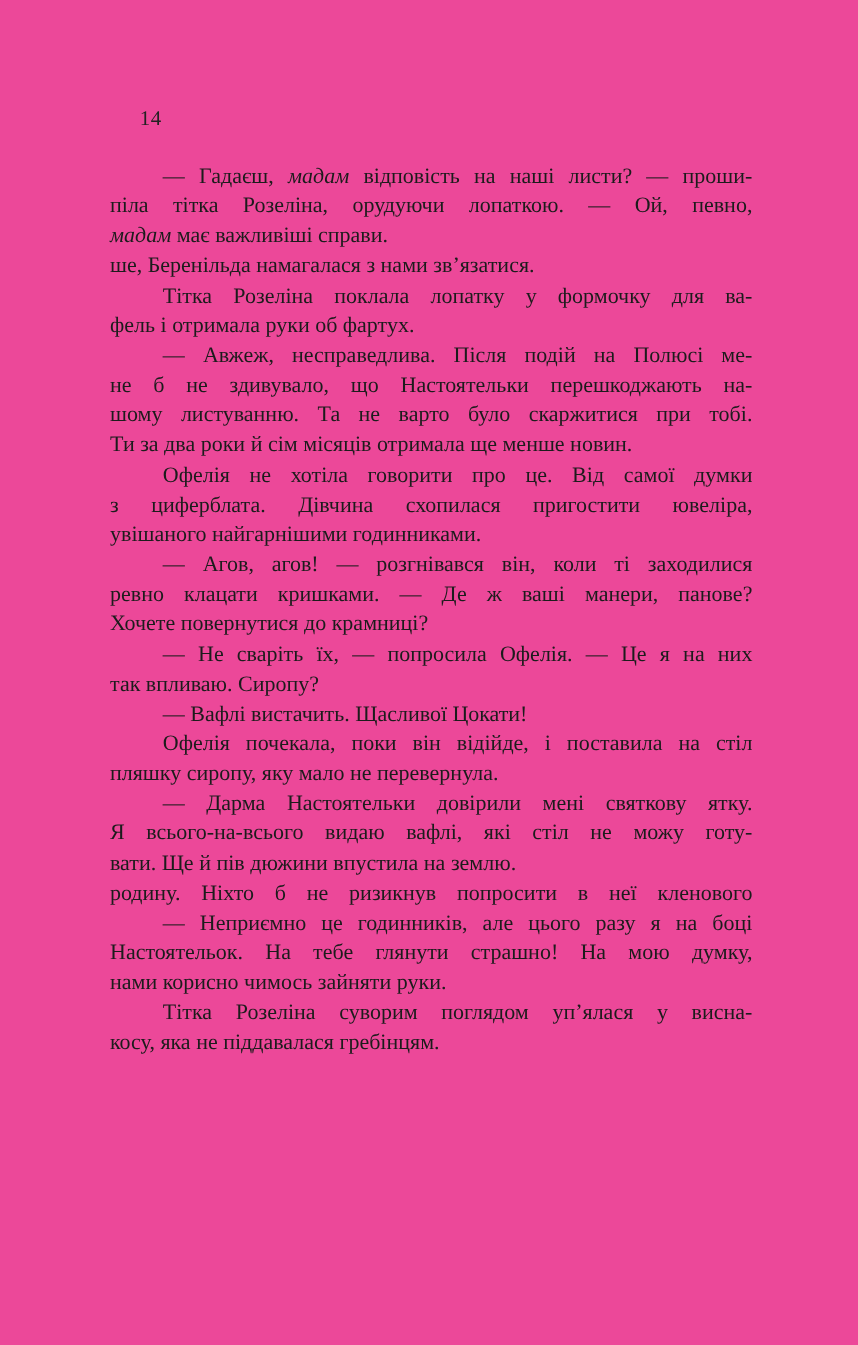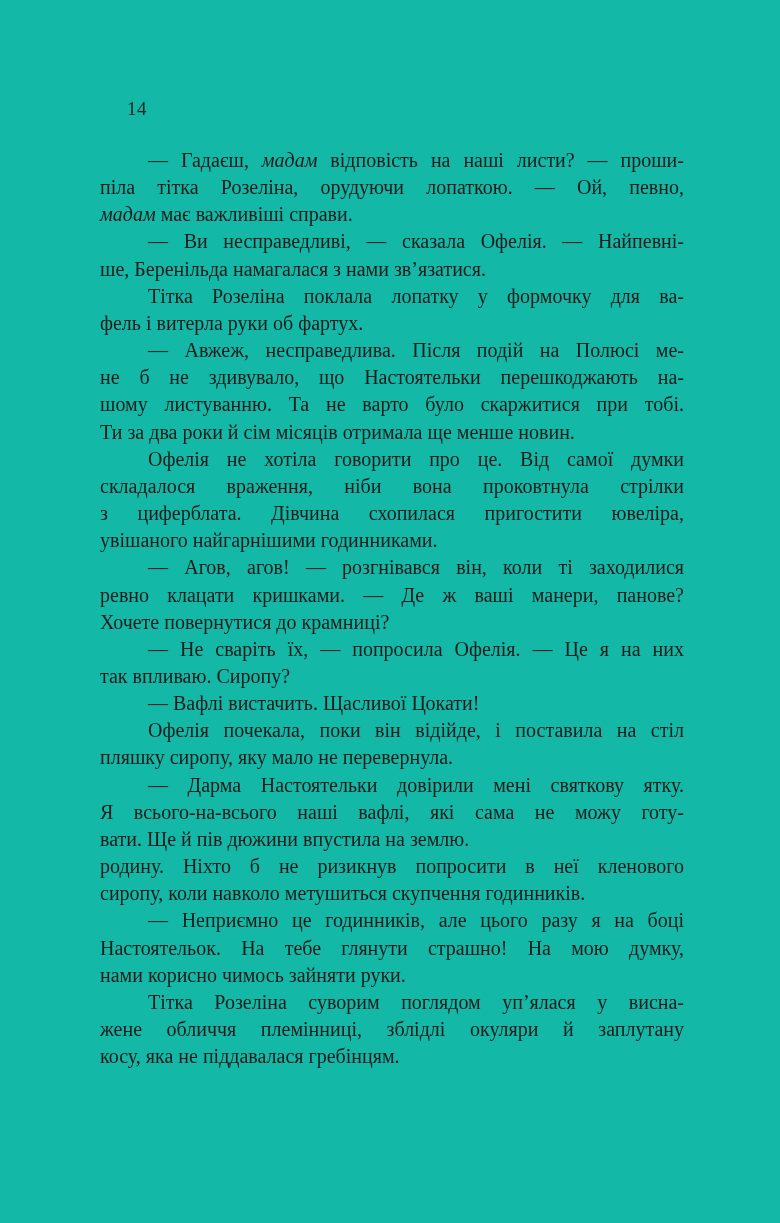--- a/index.html
+++ b/index.html
@@ -4,21 +4,21 @@
 <style>
   html, body {
     margin: 0;
     padding: 0;
     background: #ffffff;
   }
   .page {
     position: relative;
     width: 780px;
     height: 1223px;
-    background: #14b8a6;
+    background: #ec4899;
     overflow: hidden;
     font-family: "Liberation Serif", "DejaVu Serif", serif;
     color: #1c1c1c;
   }
   .page-number {
     position: absolute;
     left: 127px;
     top: 98px;
     font-size: 19px;
     line-height: 22px;
@@ -59,36 +59,34 @@
 
 <div class="page">
   <div class="page-number">14</div>
   <div class="text-block">
       <div class="paragraph">
         <div class="line indent">— Гадаєш, <em>мадам</em> відповість на наші листи? — проши-</div>
         <div class="line">піла тітка Розеліна, орудуючи лопаткою. — Ой, певно,</div>
         <div class="line last"><em>мадам</em> має важливіші справи.</div>
       </div>
       <div class="paragraph">
-        <div class="line indent">— Ви несправедливі, — сказала Офелія. — Найпевні-</div>
         <div class="line last">ше, Беренільда намагалася з нами зв’язатися.</div>
       </div>
       <div class="paragraph">
         <div class="line indent">Тітка Розеліна поклала лопатку у формочку для ва-</div>
-        <div class="line last">фель і витерла руки об фартух.</div>
+        <div class="line last">фель і отримала руки об фартух.</div>
       </div>
       <div class="paragraph">
         <div class="line indent">— Авжеж, несправедлива. Після подій на Полюсі ме-</div>
         <div class="line">не б не здивувало, що Настоятельки перешкоджають на-</div>
         <div class="line">шому листуванню. Та не варто було скаржитися при тобі.</div>
         <div class="line last">Ти за два роки й сім місяців отримала ще менше новин.</div>
       </div>
       <div class="paragraph">
         <div class="line indent">Офелія не хотіла говорити про це. Від самої думки</div>
-        <div class="line">складалося враження, ніби вона проковтнула стрілки</div>
         <div class="line">з циферблата. Дівчина схопилася пригостити ювеліра,</div>
         <div class="line last">увішаного найгарнішими годинниками.</div>
       </div>
       <div class="paragraph">
         <div class="line indent">— Агов, агов! — розгнівався він, коли ті заходилися</div>
         <div class="line">ревно клацати кришками. — Де ж ваші манери, панове?</div>
         <div class="line last">Хочете повернутися до крамниці?</div>
       </div>
       <div class="paragraph">
         <div class="line indent">— Не сваріть їх, — попросила Офелія. — Це я на них</div>
@@ -96,31 +94,29 @@
       </div>
       <div class="paragraph">
         <div class="line indent last">— Вафлі вистачить. Щасливої Цокати!</div>
       </div>
       <div class="paragraph">
         <div class="line indent">Офелія почекала, поки він відійде, і поставила на стіл</div>
         <div class="line last">пляшку сиропу, яку мало не перевернула.</div>
       </div>
       <div class="paragraph">
         <div class="line indent">— Дарма Настоятельки довірили мені святкову ятку.</div>
-        <div class="line">Я всього-на-всього наші вафлі, які сама не можу готу-</div>
+        <div class="line">Я всього-на-всього видаю вафлі, які стіл не можу готу-</div>
         <div class="line last">вати. Ще й пів дюжини впустила на землю.</div>
       </div>
       <div class="paragraph">
         <div class="line">родину. Ніхто б не ризикнув попросити в неї кленового</div>
-        <div class="line last">сиропу, коли навколо метушиться скупчення годинників.</div>
       </div>
       <div class="paragraph">
         <div class="line indent">— Неприємно це годинників, але цього разу я на боці</div>
         <div class="line">Настоятельок. На тебе глянути страшно! На мою думку,</div>
         <div class="line last">нами корисно чимось зайняти руки.</div>
       </div>
       <div class="paragraph">
         <div class="line indent">Тітка Розеліна суворим поглядом уп’ялася у висна-</div>
-        <div class="line">жене обличчя племінниці, зблідлі окуляри й заплутану</div>
         <div class="line last">косу, яка не піддавалася гребінцям.</div>
       </div>
     </div>
 </div>
 
 </body></html>

